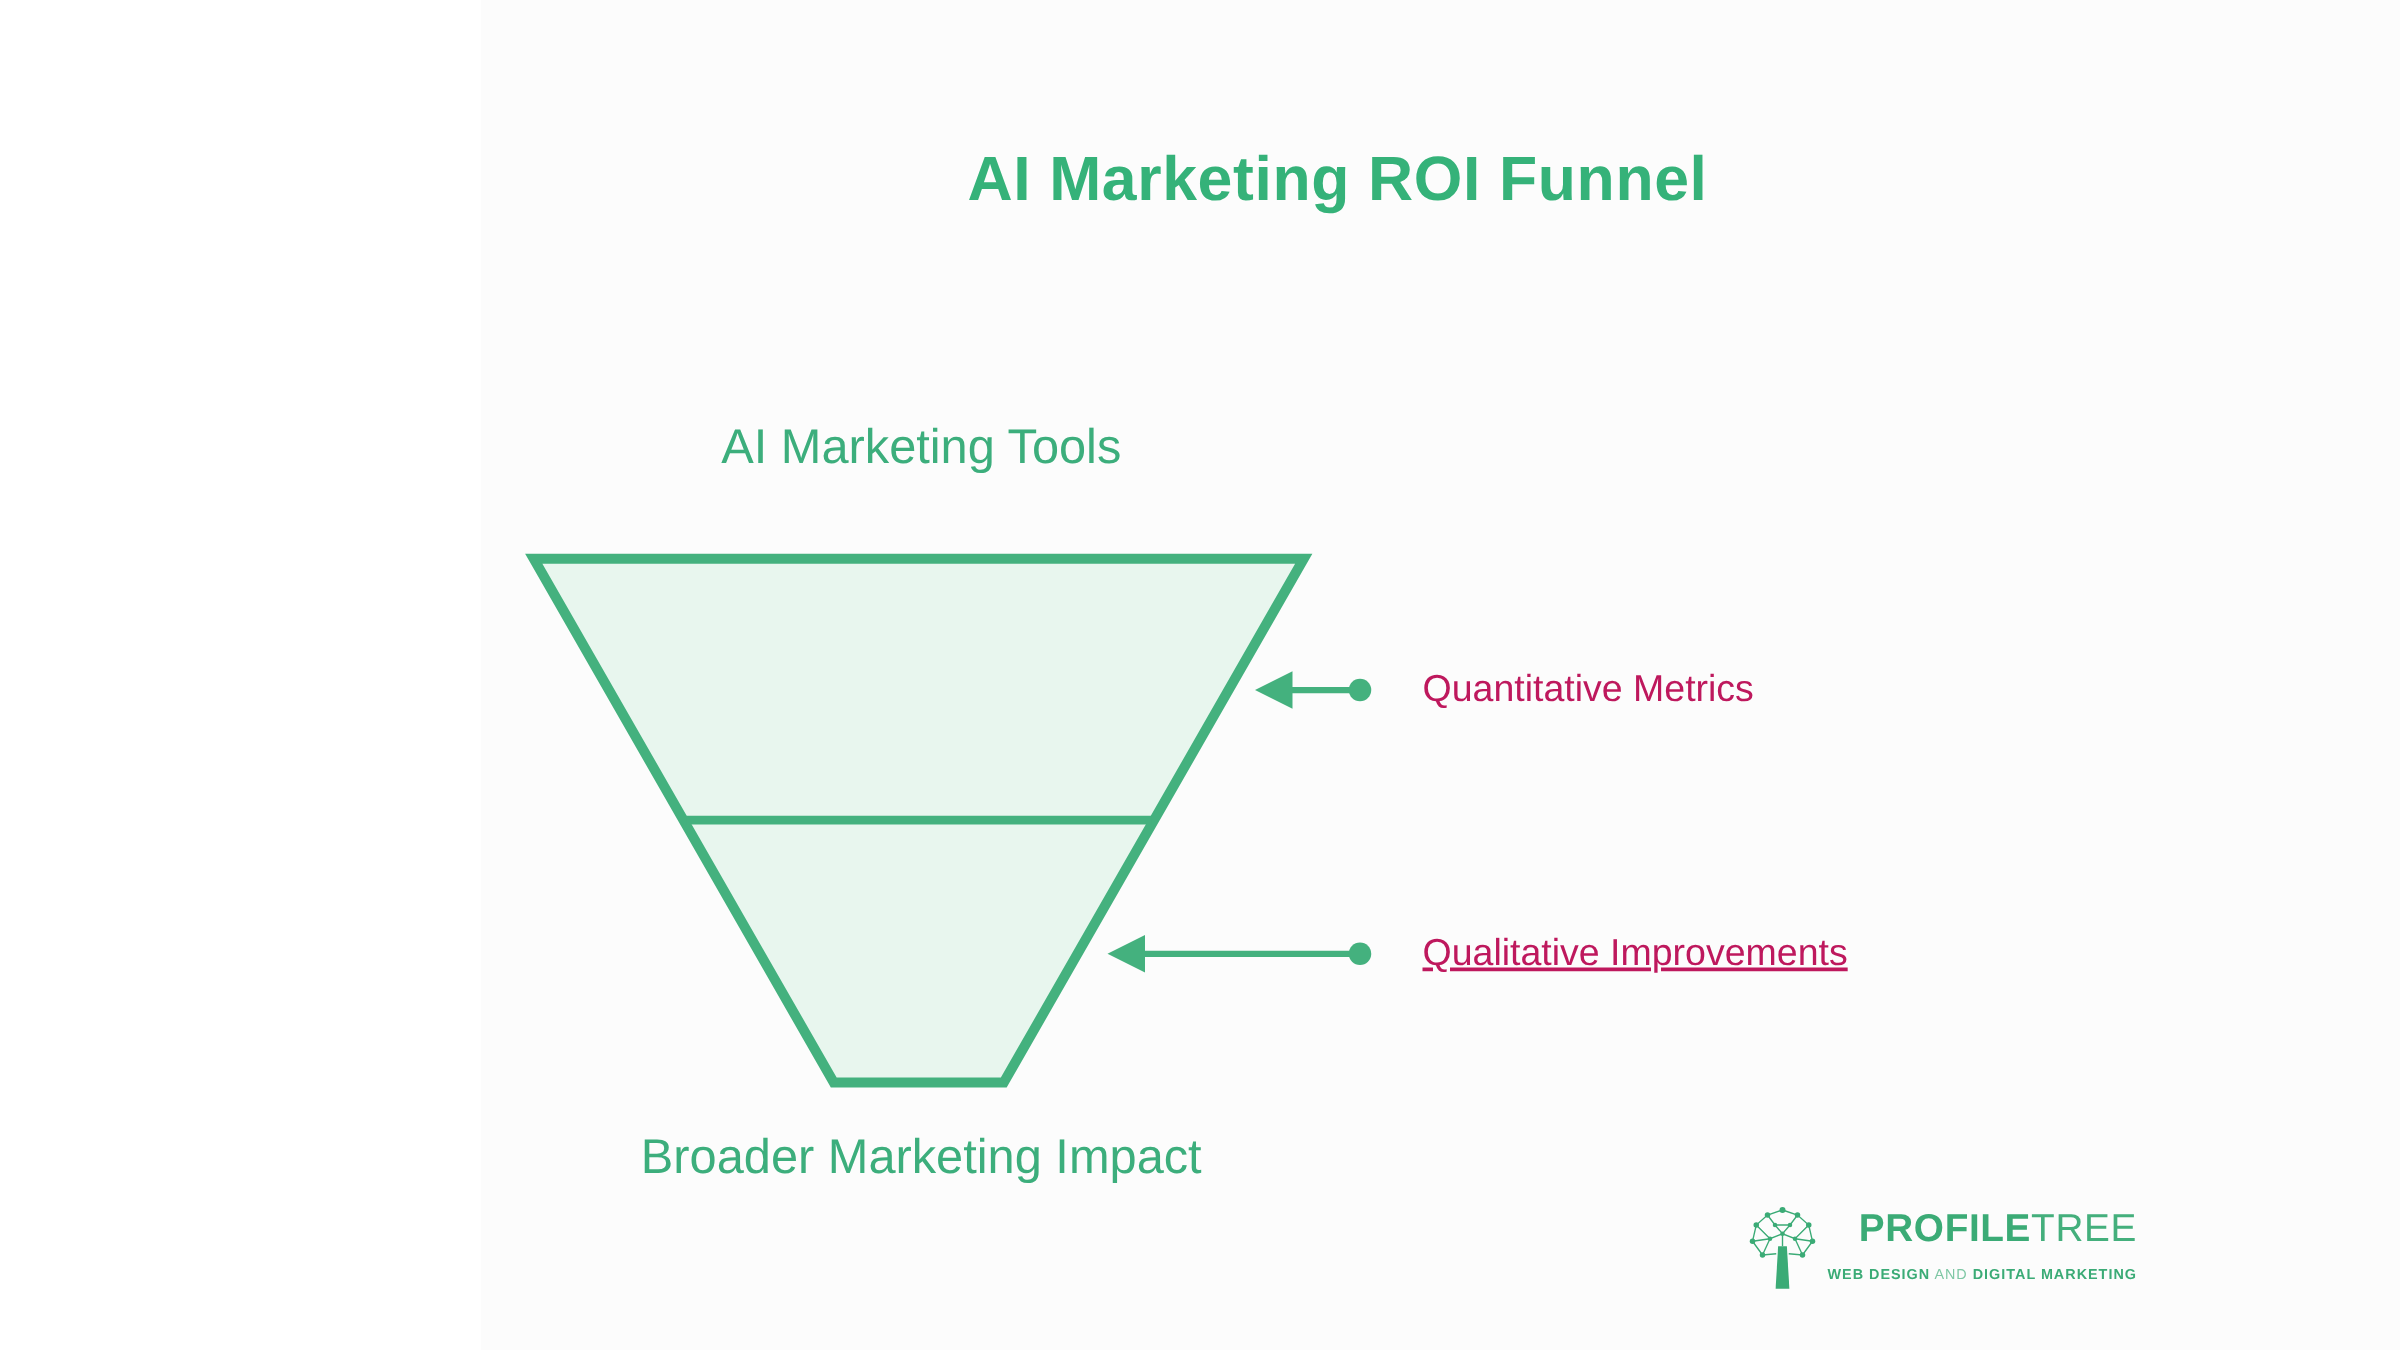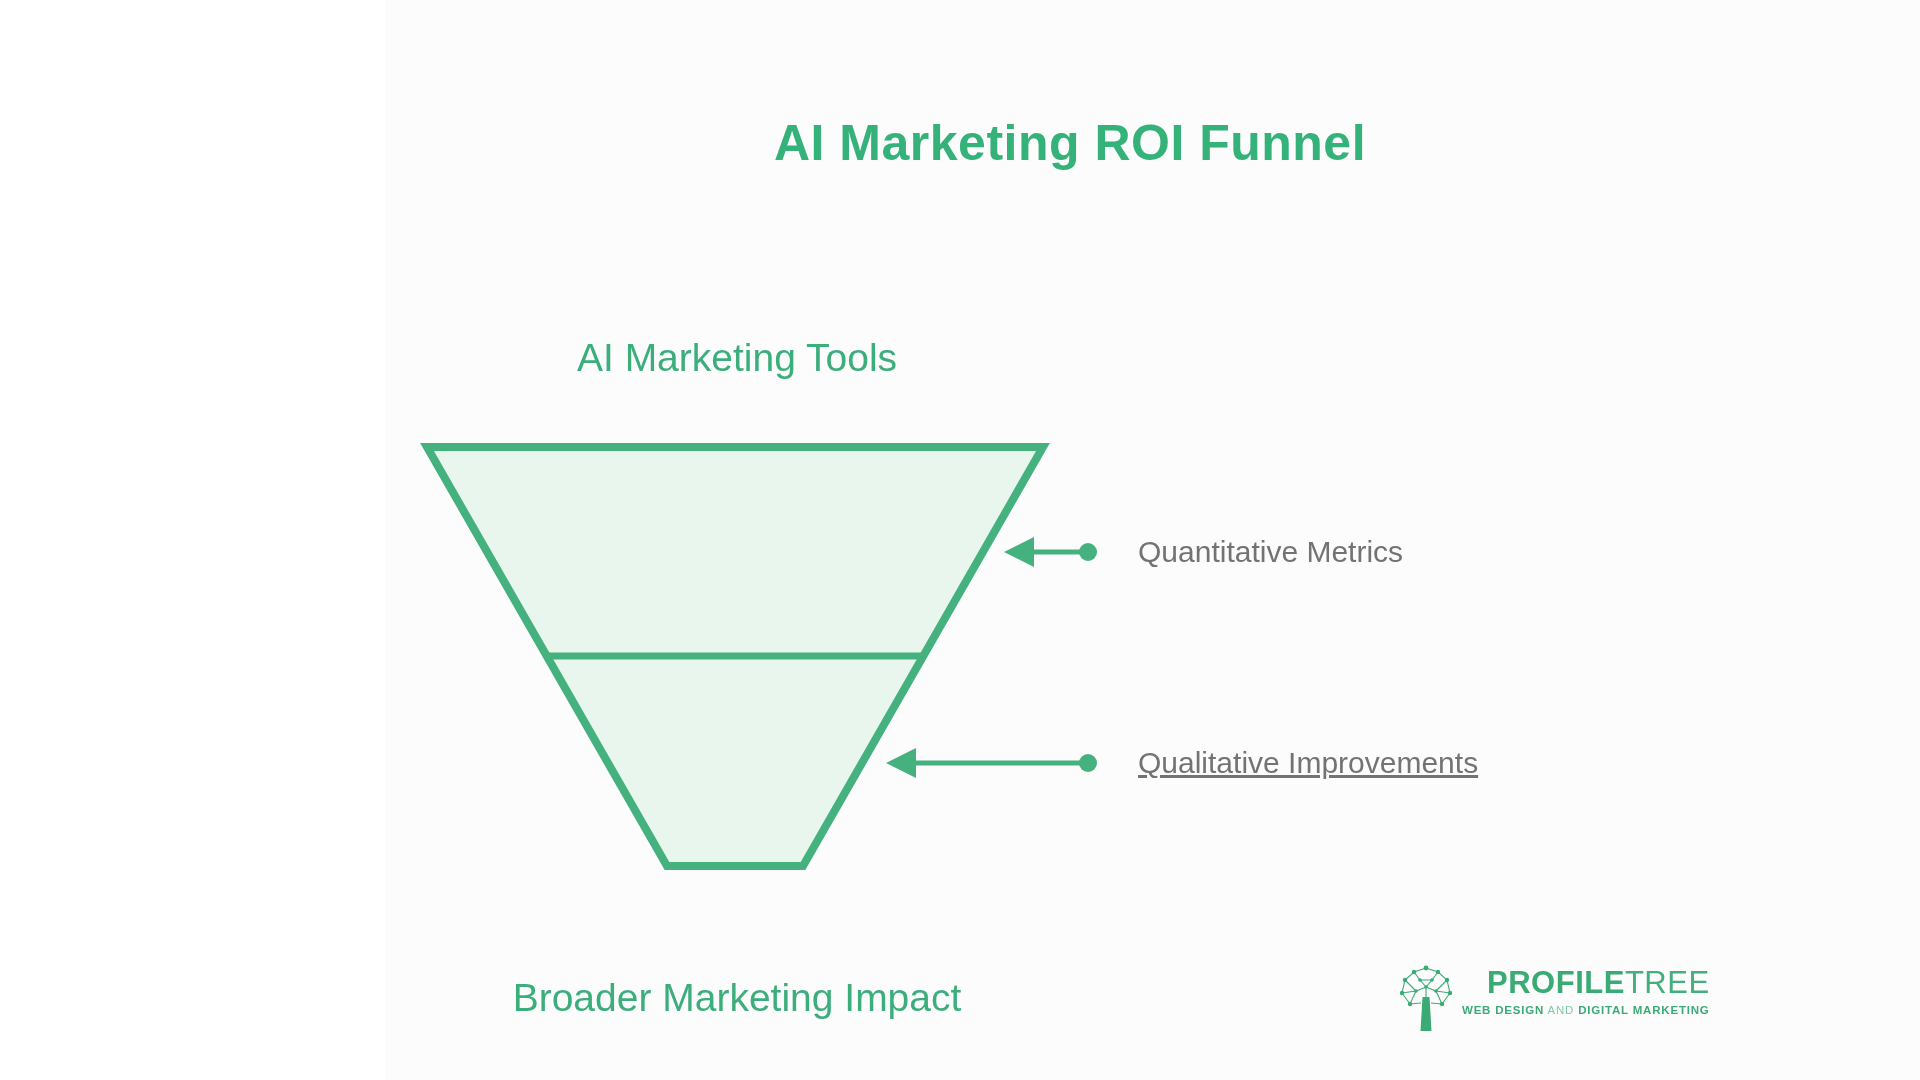--- a/index.html
+++ b/index.html
@@ -35,31 +35,31 @@
     left: 437px;
     top: 336px;
     width: 600px;
     text-align: center;
     font-size: 39px;
     font-weight: 400;
     color: #3CAE7C;
   }
   .funnel-bottom-label {
     left: 437px;
-    top: 976px;
+    top: 904px;
     width: 600px;
     text-align: center;
     font-size: 39px;
     font-weight: 400;
     color: #3CAE7C;
   }
   .callout-label {
     font-size: 30px;
     font-weight: 400;
-    color: #737373;
+    color: #be185d;
     white-space: nowrap;
     line-height: 32px;
   }
   .callout-1 { left: 1138px; top: 536px; }
   .callout-2 { left: 1138px; top: 747px; text-decoration: underline; }
   .diagram-svg {
     left: 0;
     top: 0;
     width: 1920px;
     height: 1080px;
@@ -78,21 +78,21 @@
     font-size: 31px;
     line-height: 31px;
     color: #3BAB76;
     letter-spacing: 0.5px;
     white-space: nowrap;
     text-align: right;
   }
   .logo-brand .bold { font-weight: bold; }
   .logo-brand .light { font-weight: 400; opacity: 0.95; }
   .logo-tagline {
-    margin-top: 6px;
+    margin-top: 16px;
     font-size: 11.5px;
     line-height: 12px;
     color: #3BAB76;
     letter-spacing: 0.8px;
     white-space: nowrap;
     text-align: center;
   }
   .logo-tagline .mid { opacity: 0.65; }
   .logo-tagline .strong { font-weight: bold; }
 </style>

